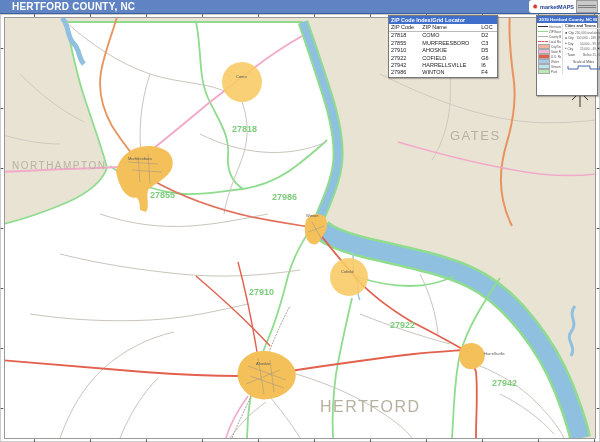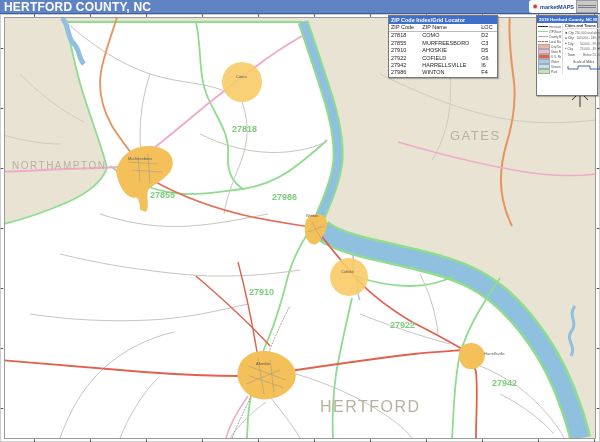--- a/index.html
+++ b/index.html
@@ -7,21 +7,21 @@
     width:600px;height:442px;position:relative;overflow:hidden;
     font-family:"Liberation Sans", sans-serif;background:#ffffff;
   }
   
   .title-bar{
     position:absolute;top:0;left:0;width:600px;height:14px;
     background:#5f83c3;border-bottom:1px solid #3e5f9e;box-sizing:border-box;
     display:flex;align-items:center;
   }
   .title-bar .title{
-    color:#ffffff;font-size:12px;font-weight:bold;padding-left:4px;letter-spacing:.2px;
+    color:#ffffff;font-size:10px;font-weight:bold;padding-left:12px;letter-spacing:.2px;
   }
   .logo{
     position:absolute;top:0;right:0;height:13px;background:#ffffff;
     border-radius:3px 0 0 3px;display:flex;align-items:center;padding:0 2px 0 3px;gap:2px;
   }
   .logo .burst{font-size:7px;color:#d63a2f;line-height:1;}
   .logo .brand{font-size:5.5px;font-weight:bold;color:#1d3f8f;}
   .logo .badge{width:18px;height:9px;background:#c9c9c9;border:1px solid #9a9a9a;
     display:flex;flex-direction:column;justify-content:center;gap:1px;padding:1px;}
   .logo .badge i{display:block;height:1px;background:#7c7c7c;}

